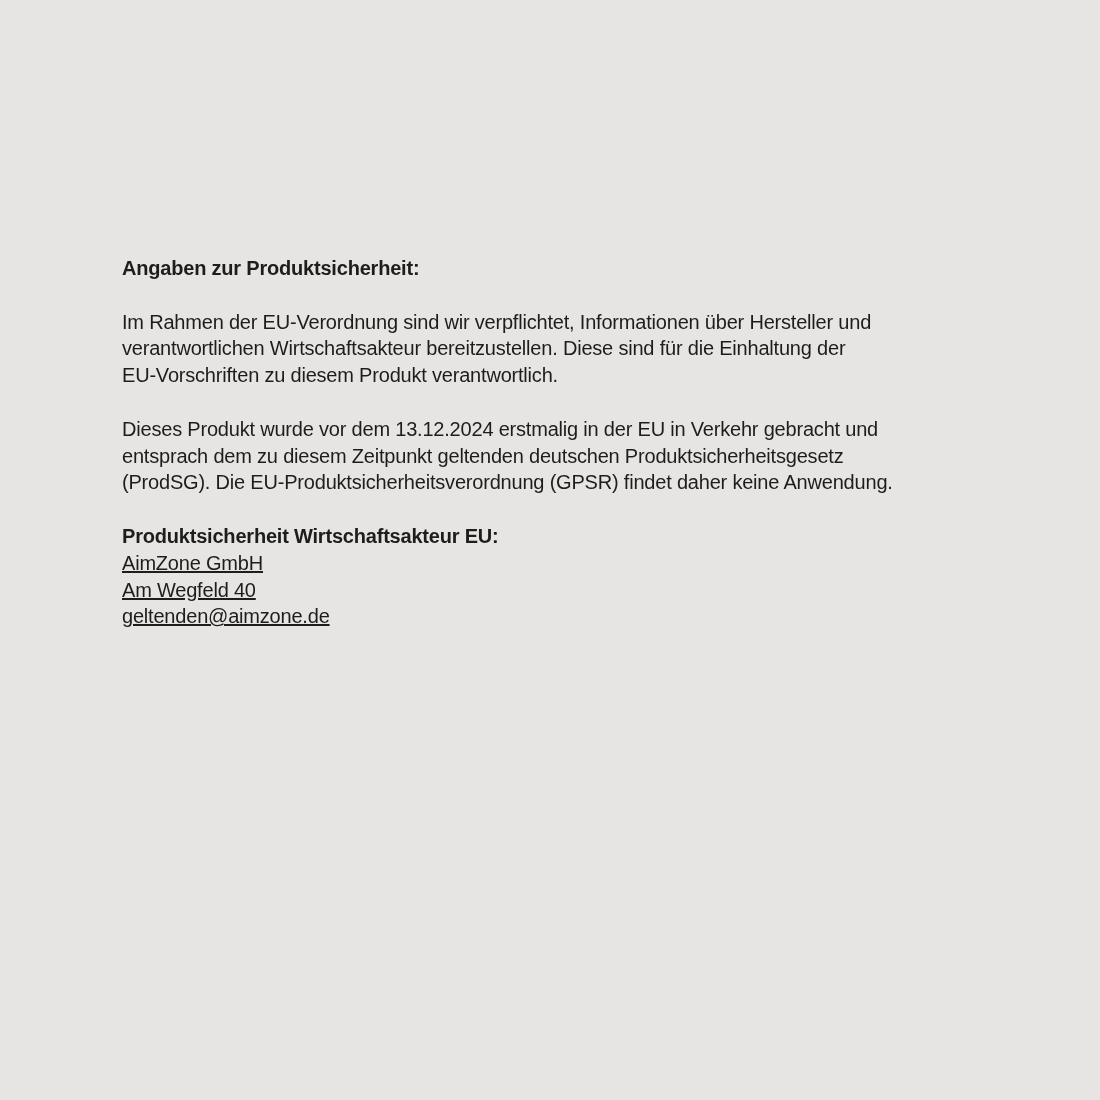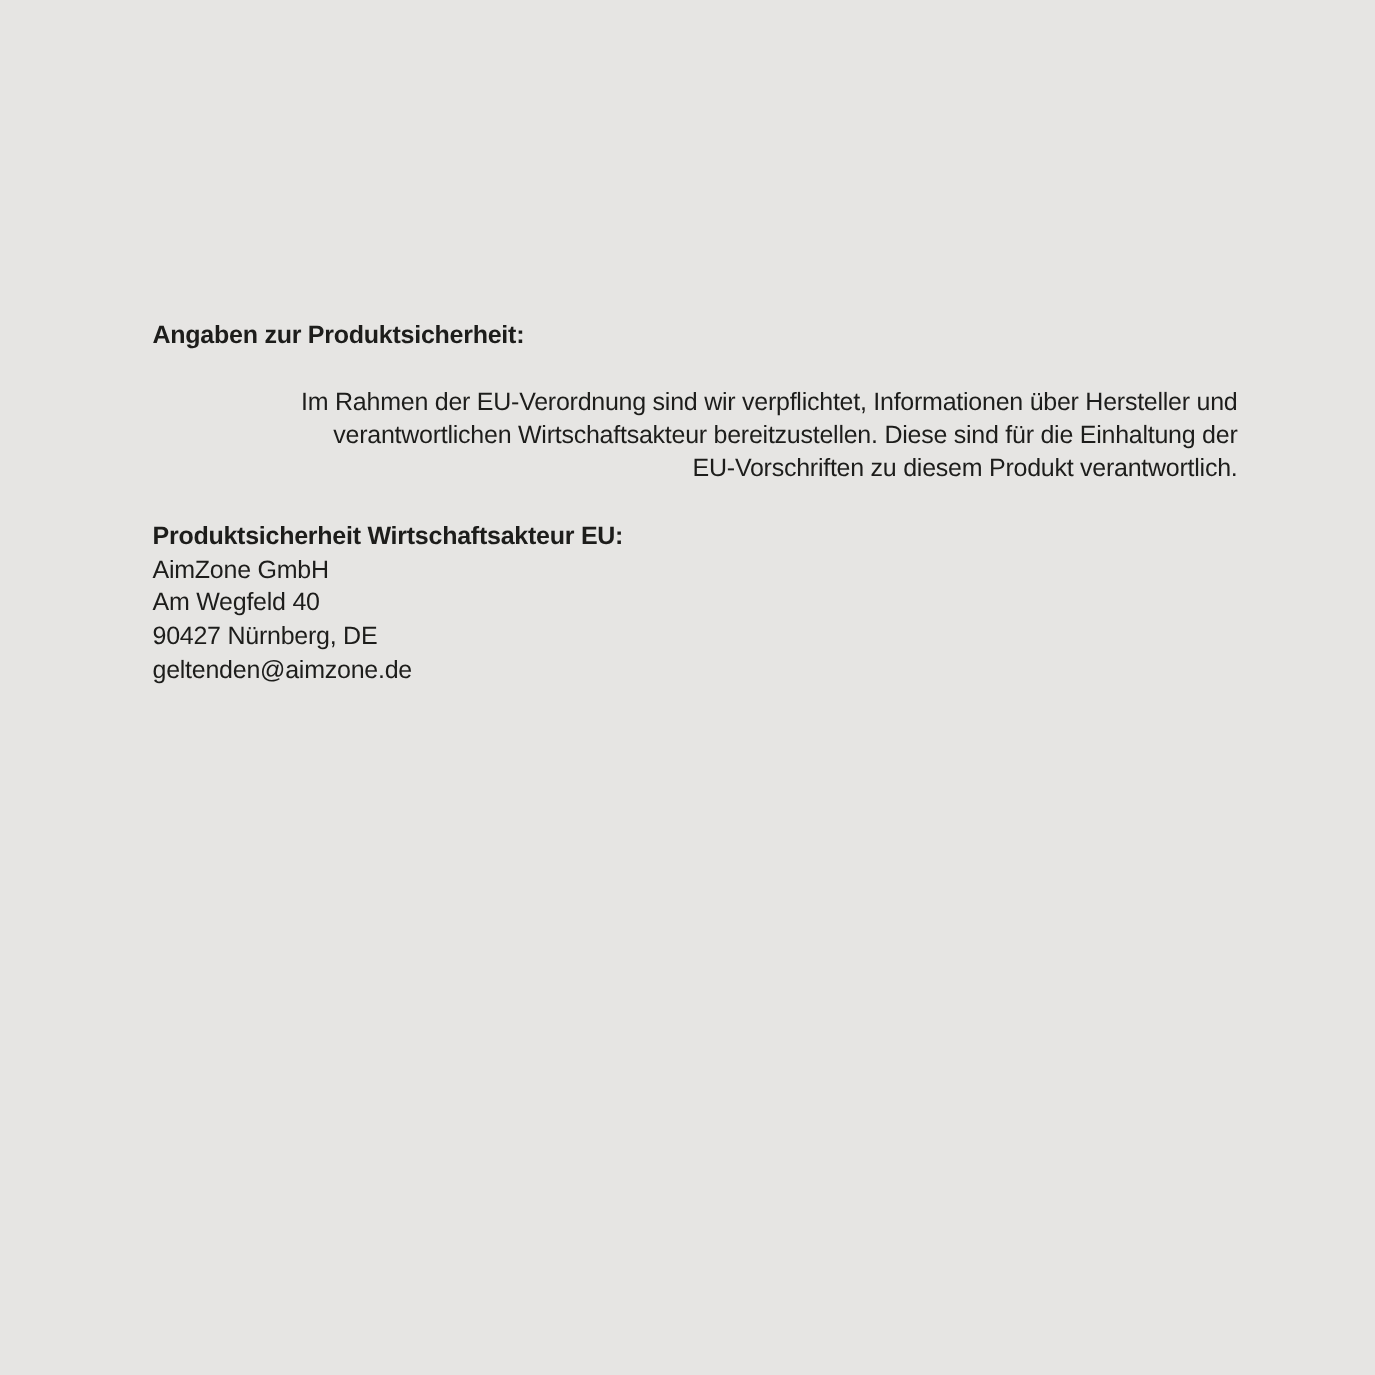--- a/index.html
+++ b/index.html
@@ -33,41 +33,43 @@
     line-height: 26.8px;
     font-weight: 700;
     margin: 0;
   }
   .content h1 {
     margin-bottom: 26.8px;
   }
   .content p {
     margin: 0 0 26.8px 0;
     white-space: pre-line;
-    text-align: right;
   }
   .addr div {
     white-space: pre-line;
+    text-decoration: underline;
   }
 </style>
 </head>
 <body>
 
 <div class="page">
   <div class="content">
     <h1>Angaben zur Produktsicherheit:</h1>
 
     <p>Im Rahmen der EU-Verordnung sind wir verpflichtet, Informationen über Hersteller und
 verantwortlichen Wirtschaftsakteur bereitzustellen. Diese sind für die Einhaltung der
 EU-Vorschriften zu diesem Produkt verantwortlich.</p>
 
+    <p>Dieses Produkt wurde vor dem 13.12.2024 erstmalig in der EU in Verkehr gebracht und
+entsprach dem zu diesem Zeitpunkt geltenden deutschen Produktsicherheitsgesetz
+(ProdSG). Die EU-Produktsicherheitsverordnung (GPSR) findet daher keine Anwendung.</p>
 
 
     <h2>Produktsicherheit Wirtschaftsakteur EU:</h2>
 
     <div class="addr">
       <div>AimZone GmbH</div>
       <div>Am Wegfeld 40</div>
-      <div>90427 Nürnberg, DE</div>
       <div>geltenden@aimzone.de</div>
     </div>
   </div>
 </div>
 
 </body></html>

